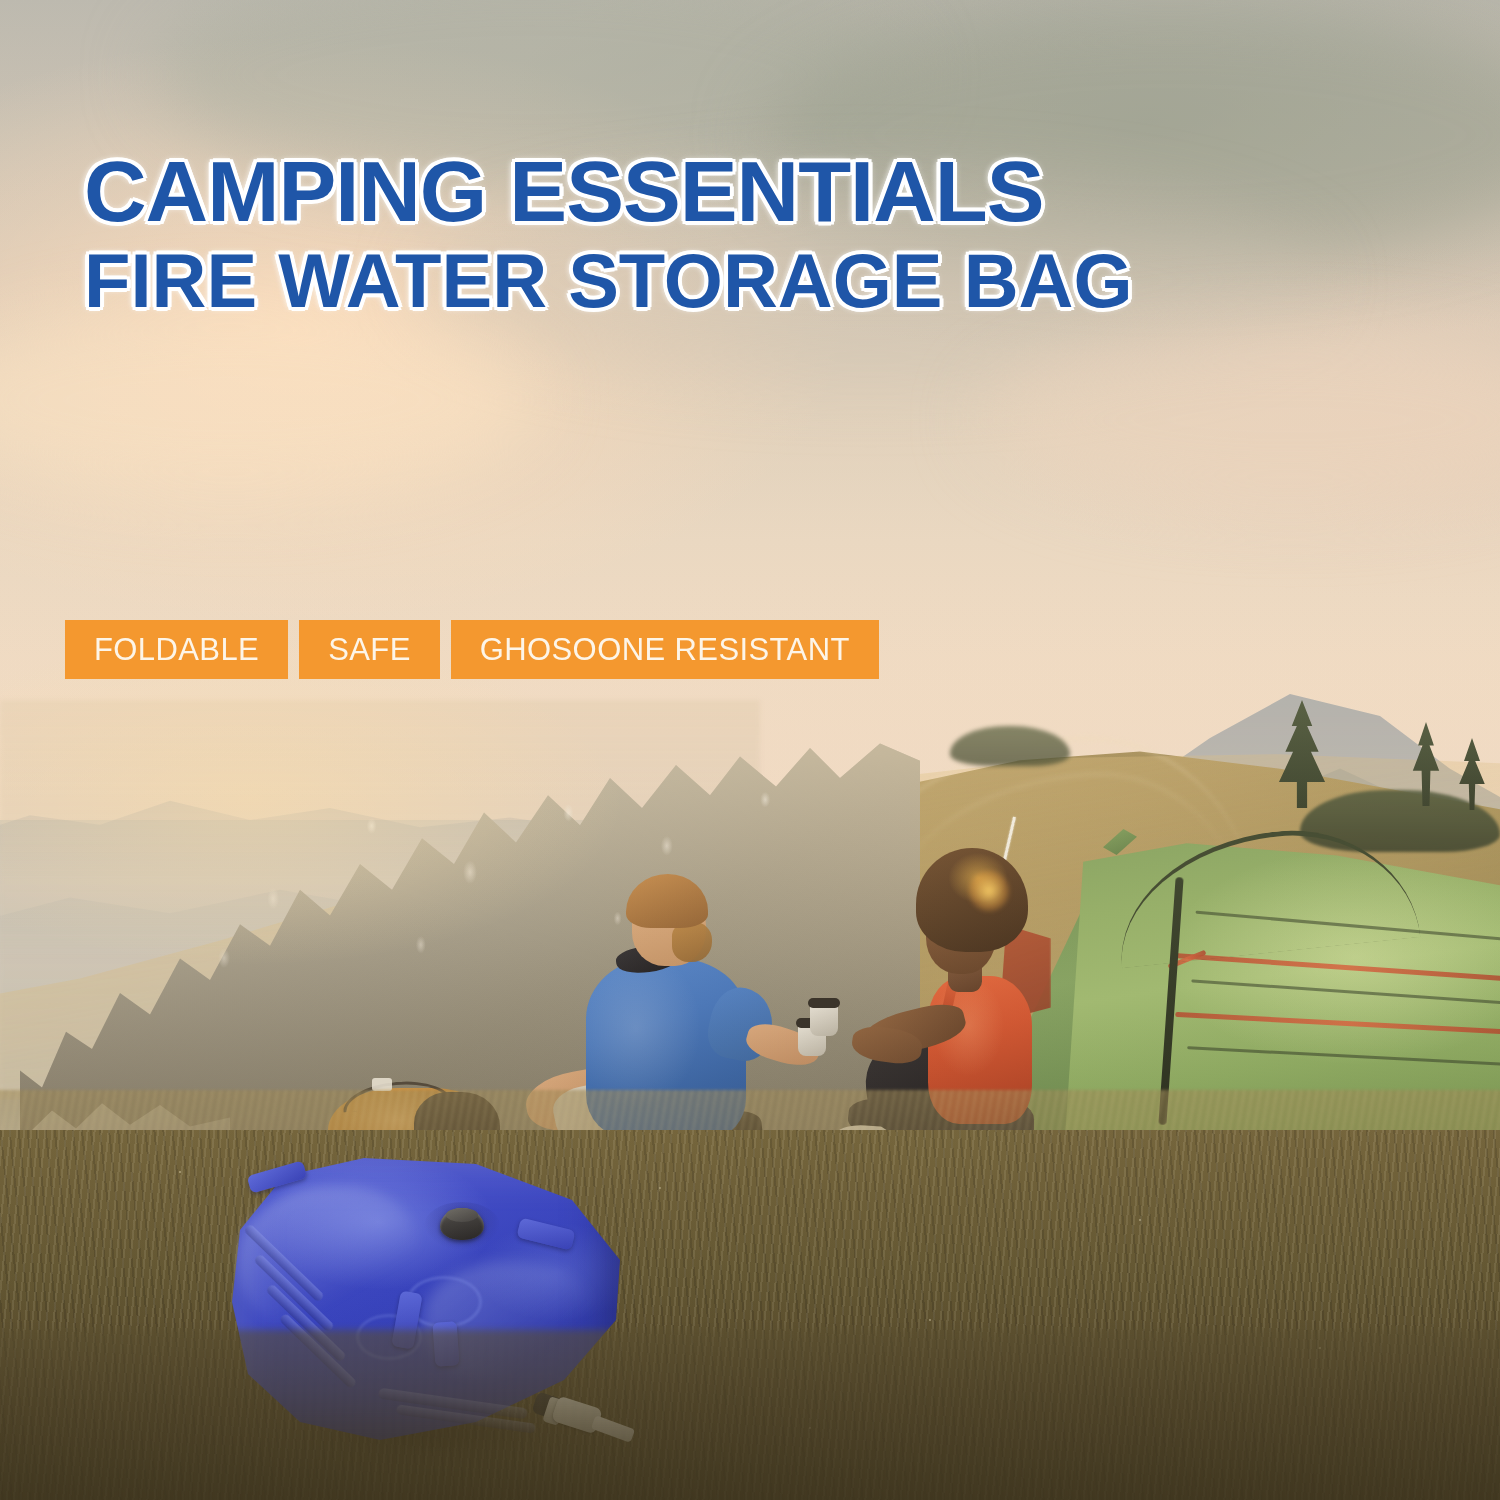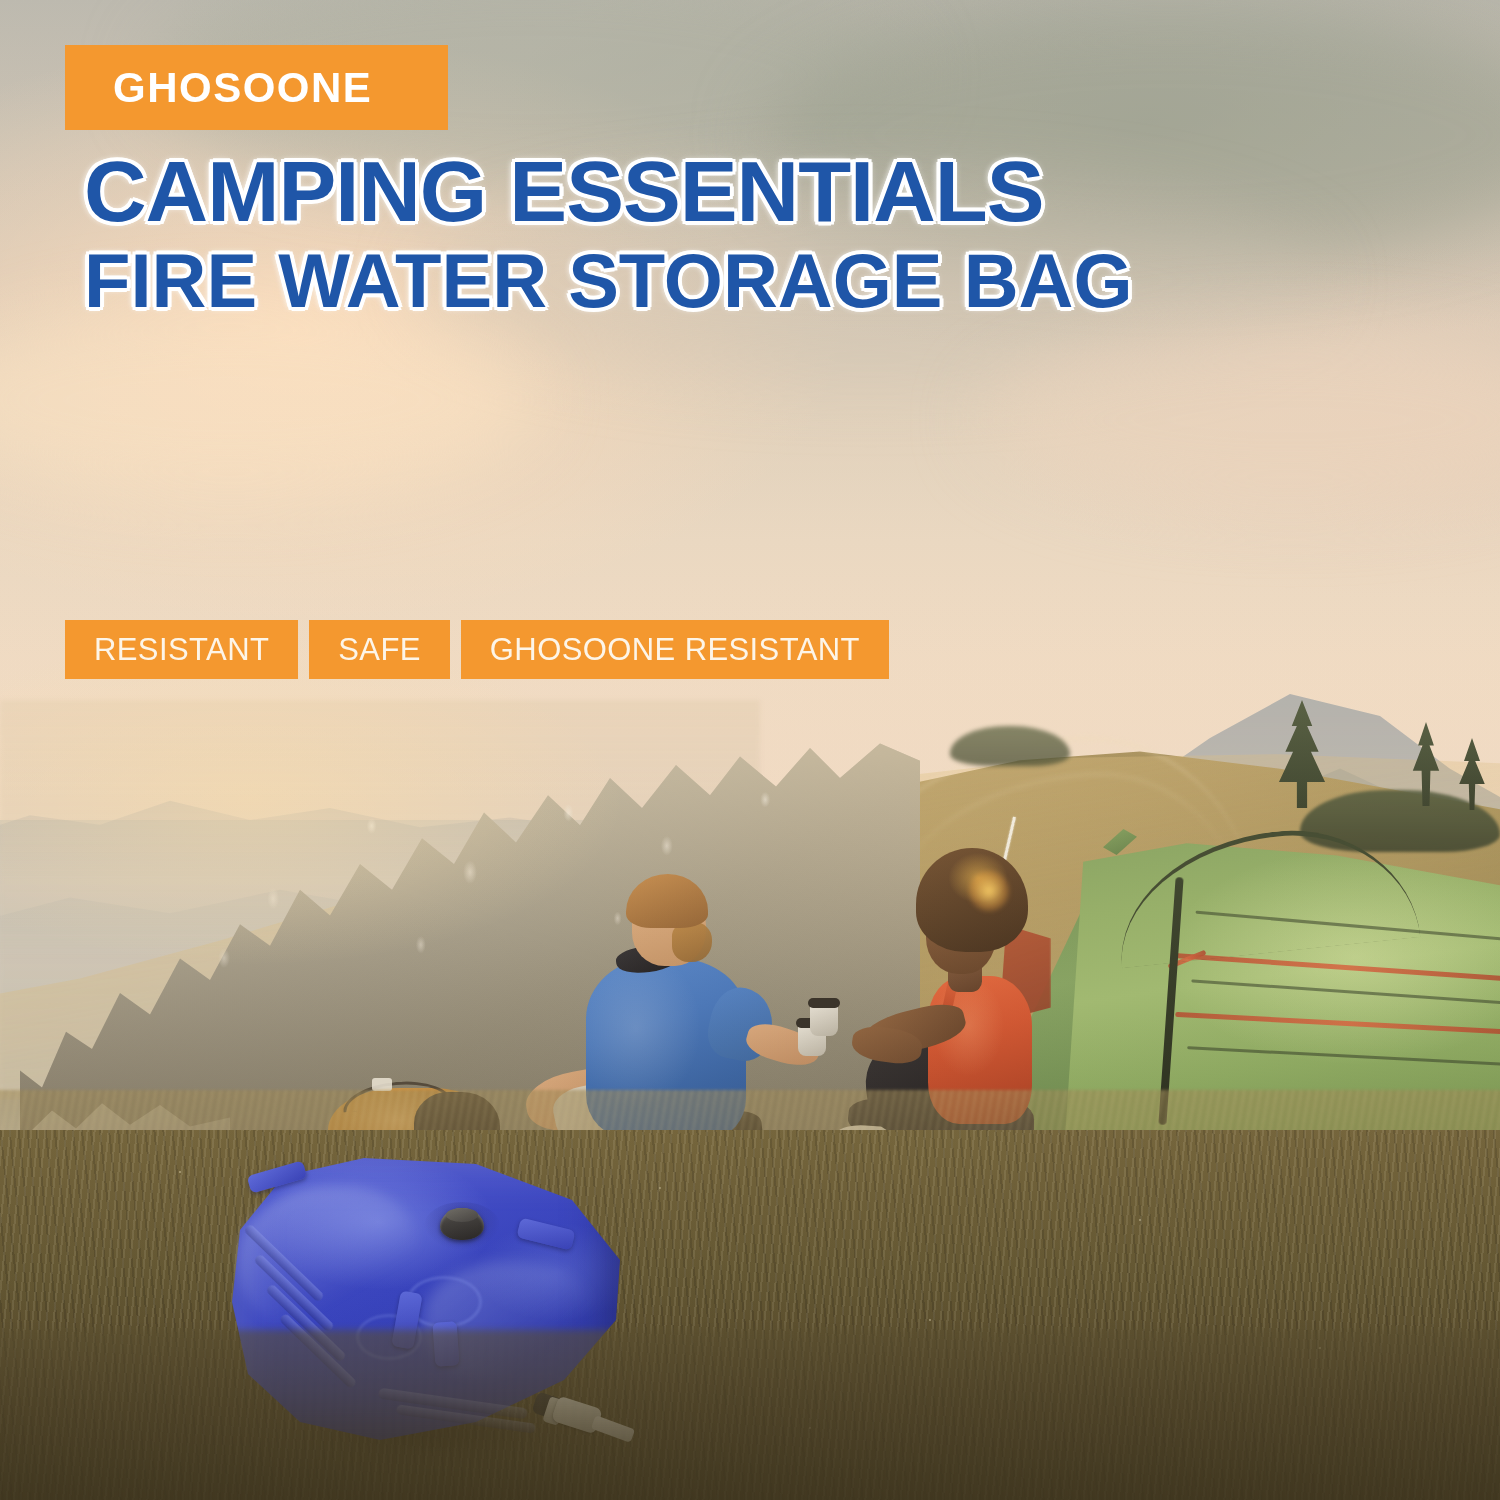--- a/index.html
+++ b/index.html
@@ -742,33 +742,30 @@
       <div class="wb-valve-body"></div>
       <div class="wb-spout"></div>
     </div>
 
     <div class="grass-blur-bottom"></div>
 
     <div class="sunflare"></div>
     <div class="warm-tone"></div>
   </div>
 
-  <div class="brand-badge">
-    <span>GHOSOONE</span>
-  </div>
 
   <div class="headline">
     <div class="hl-line1">CAMPING ESSENTIALS</div>
     <div class="hl-line2">FIRE WATER STORAGE BAG</div>
   </div>
 
 
   <div class="tags">
     <div class="tag">
-      <span>RESISTANT</span>
+      <span>FOLDABLE</span>
     </div>
     <div class="tag">
       <span>SAFE</span>
     </div>
     <div class="tag">
       <span>GHOSOONE RESISTANT</span>
     </div>
   </div>
 
 </div>

